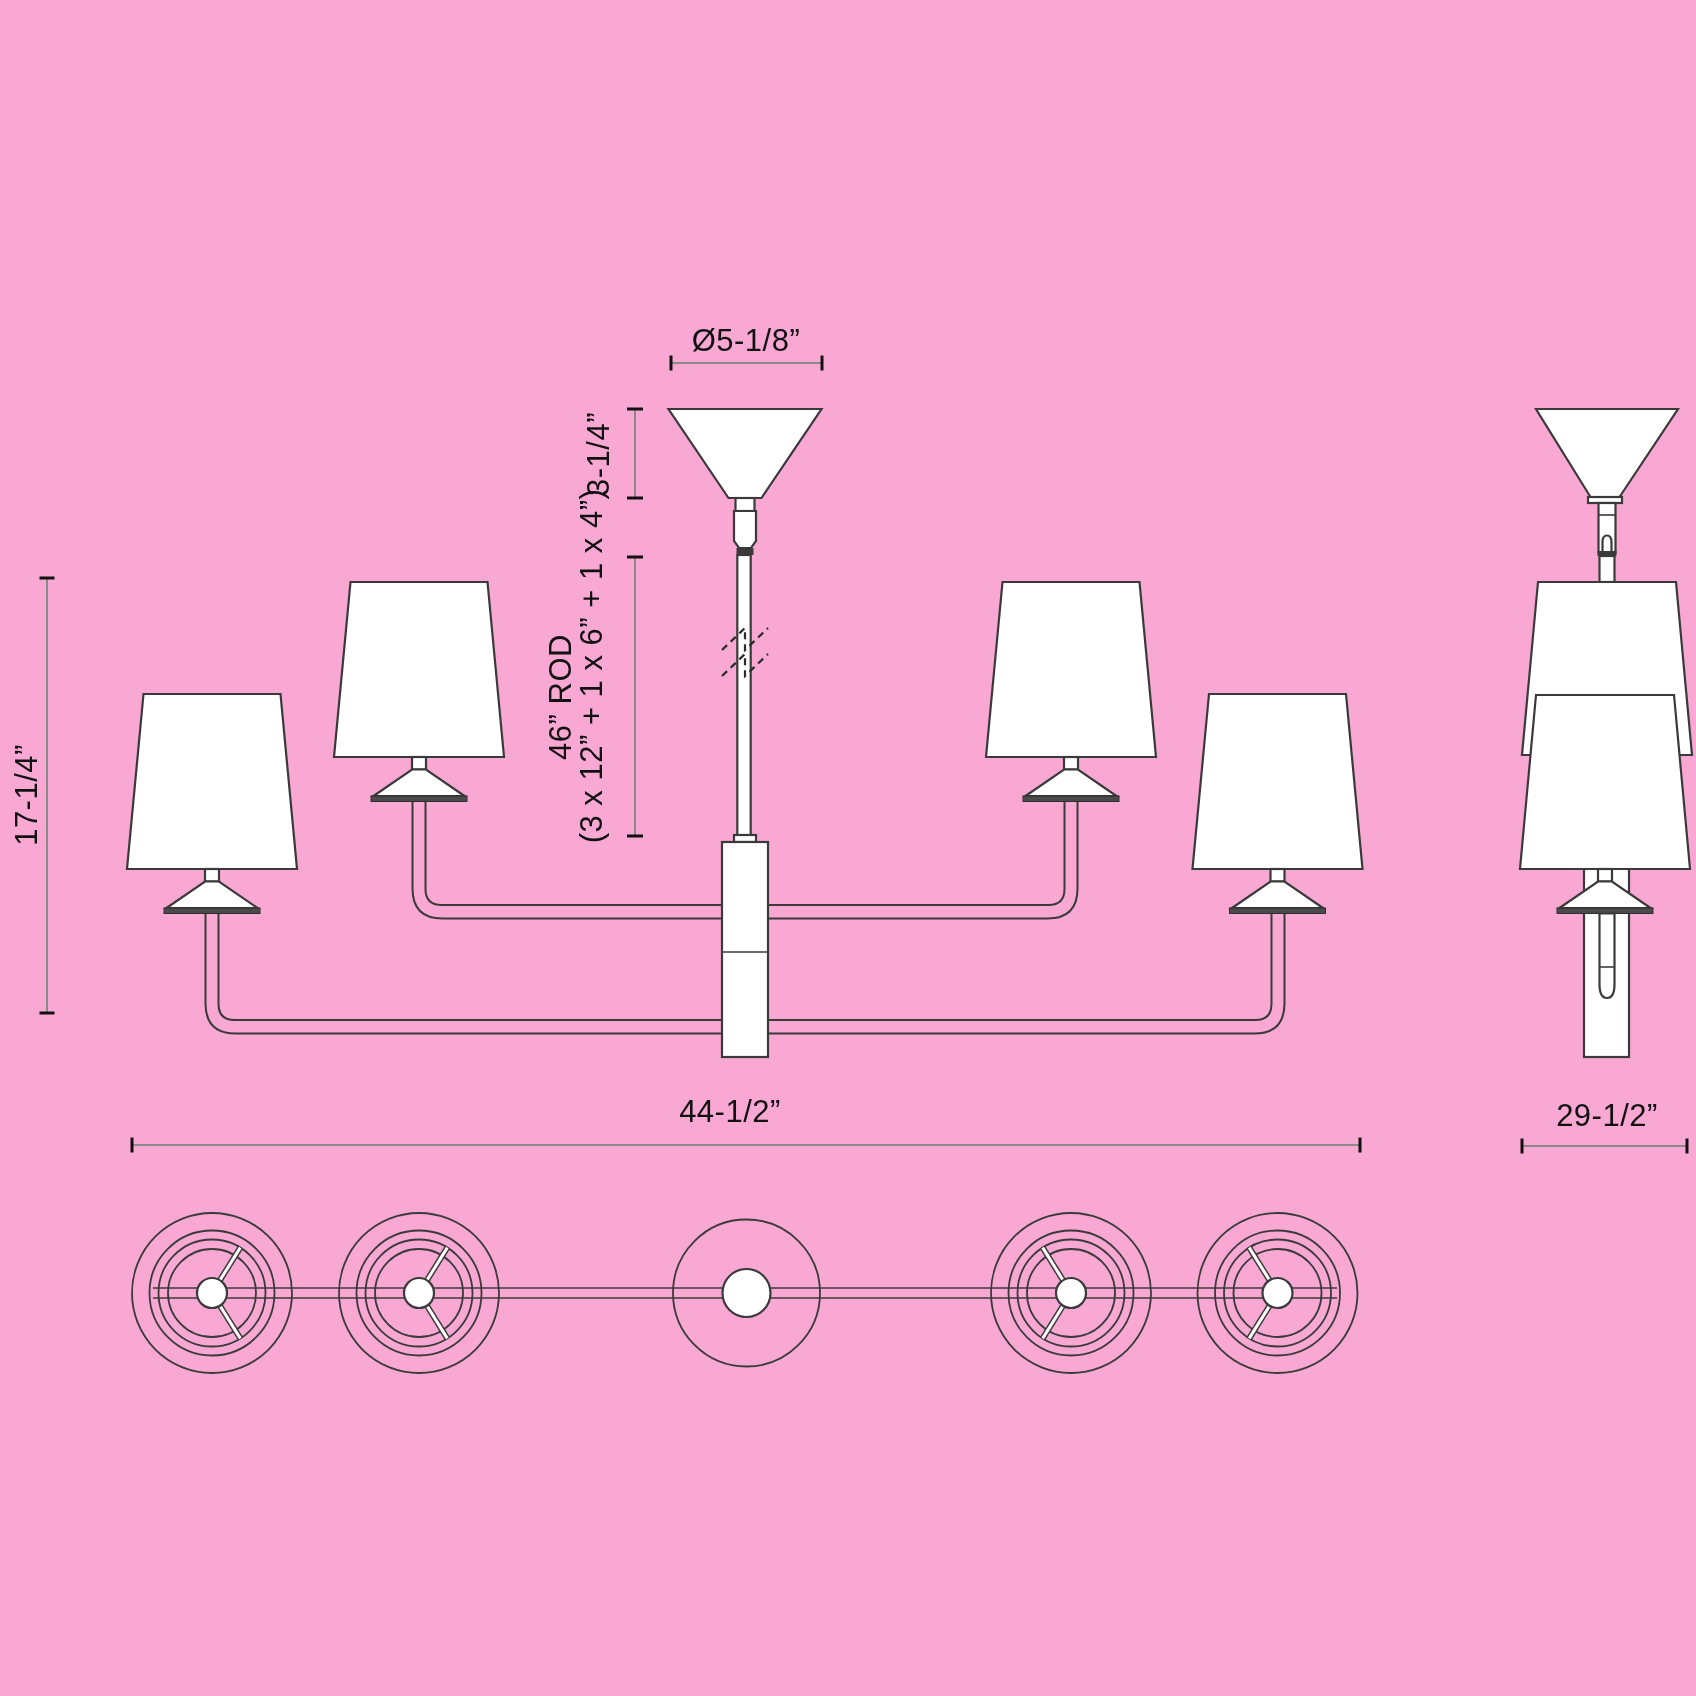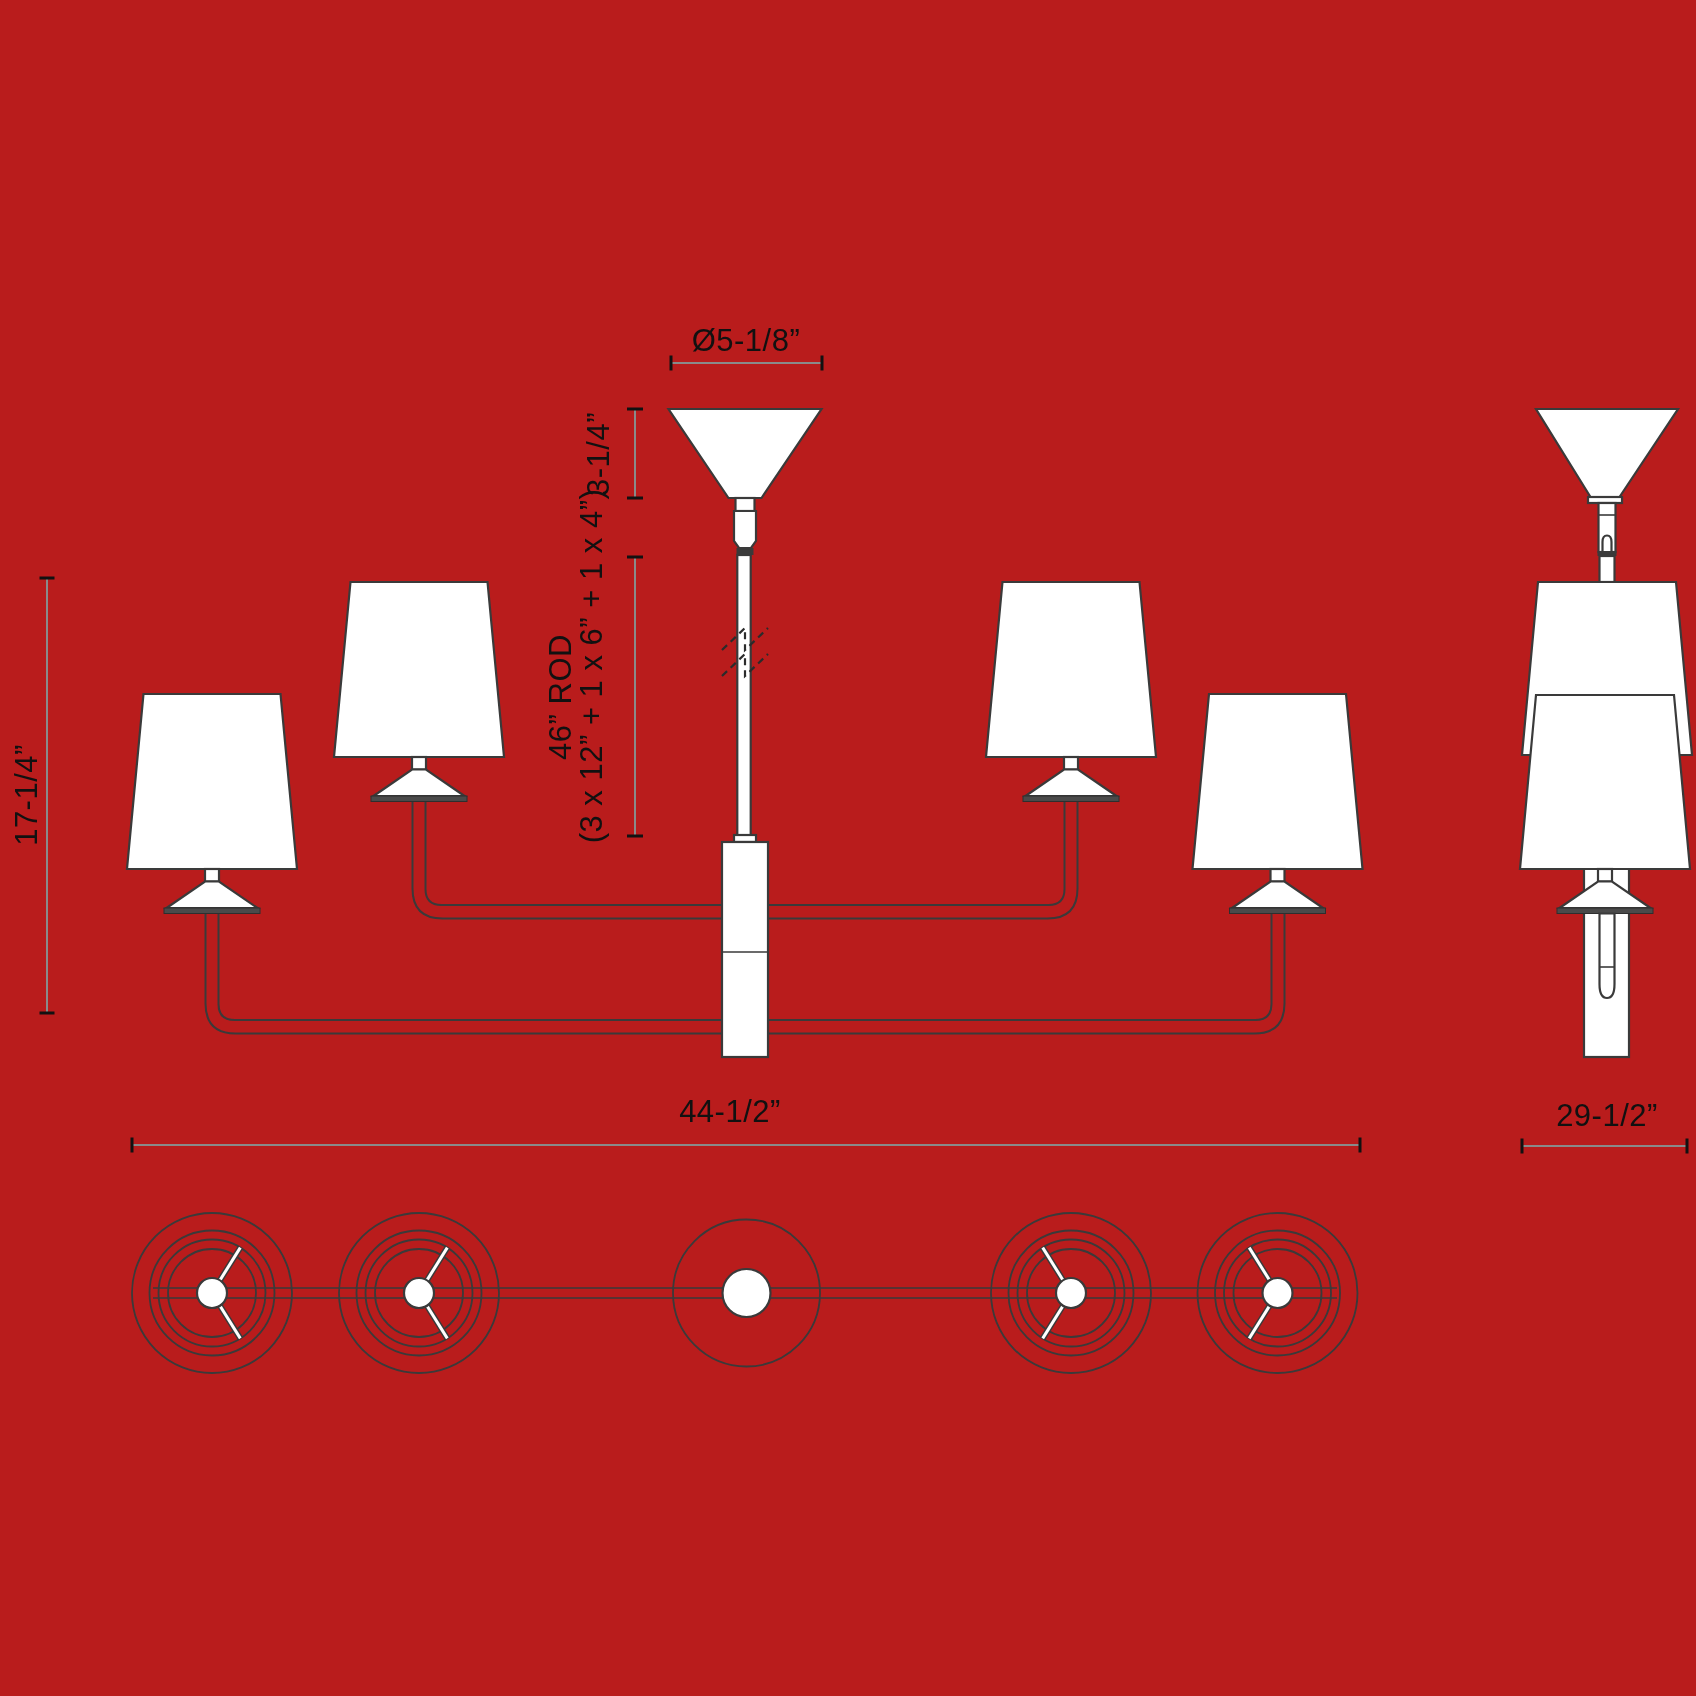--- a/index.html
+++ b/index.html
@@ -1,16 +1,16 @@
 <!DOCTYPE html>
 <html><head>
 <meta charset="utf-8">
 <style>
   html,body{margin:0;padding:0;background:#fff;}
-  #stage{position:relative;width:1696px;height:1696px;background:#b91c1c;overflow:hidden;}
+  #stage{position:relative;width:1696px;height:1696px;background:#f9a8d4;overflow:hidden;}
   svg{position:absolute;left:0;top:0;}
   .ln{stroke:#3a3a3a;stroke-width:2;fill:none;}
   .fw{fill:#ffffff;stroke:#3a3a3a;stroke-width:2.2;}
   .thin{stroke:#3a3a3a;stroke-width:1.6;fill:none;}
   .ring{fill:none;stroke:#3a3a3a;stroke-width:1.8;}
   .plate{fill:#4a4a4a;stroke:#2e2e2e;stroke-width:1;}
   .band{fill:#3a3a3a;stroke:none;}
   .dim{stroke:#8a8a8a;stroke-width:2;fill:none;}
   .tick{stroke:#111;stroke-width:3;}
   .dimtext{font-family:"Liberation Sans",sans-serif;font-size:31px;fill:#111;letter-spacing:.5px;}

